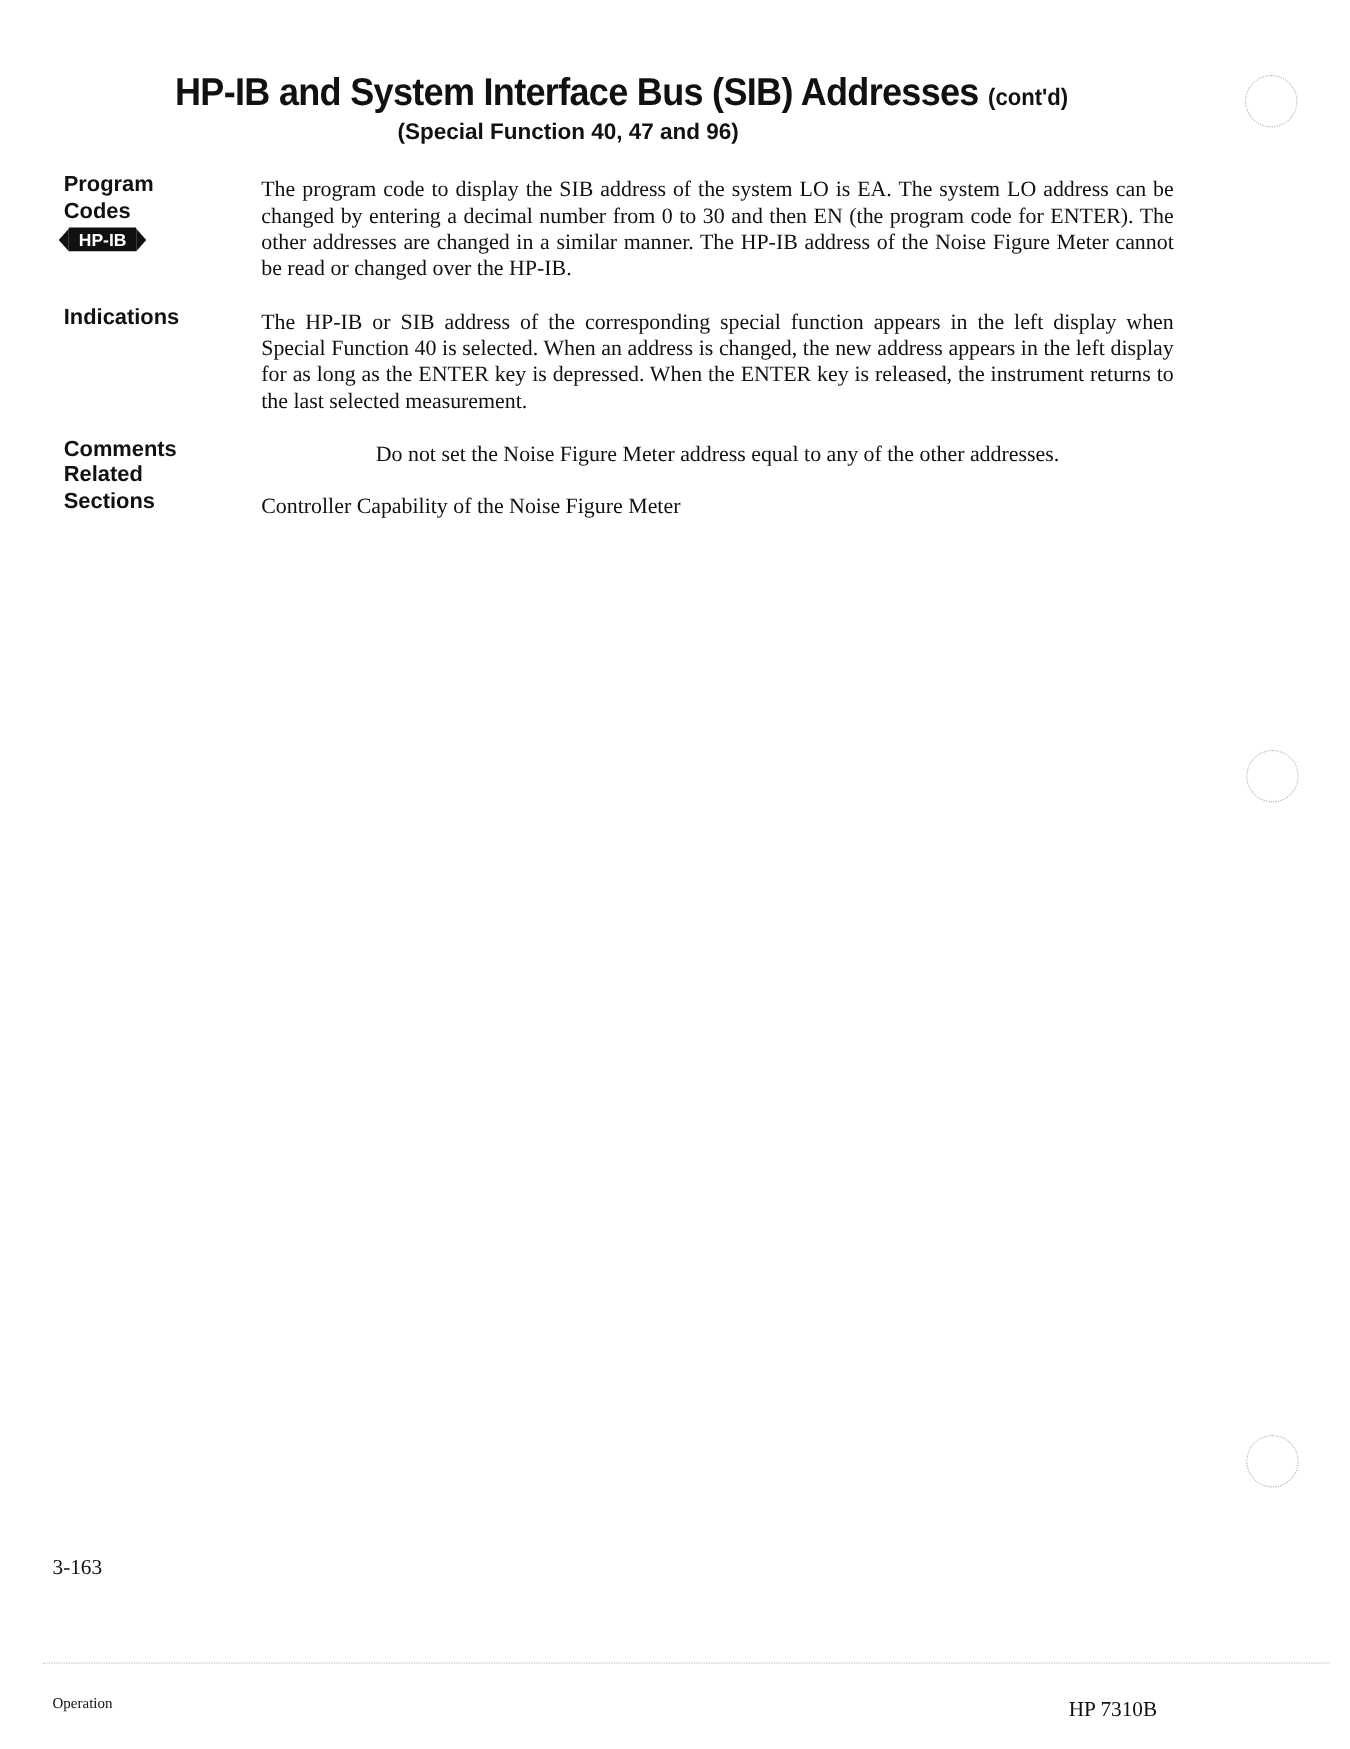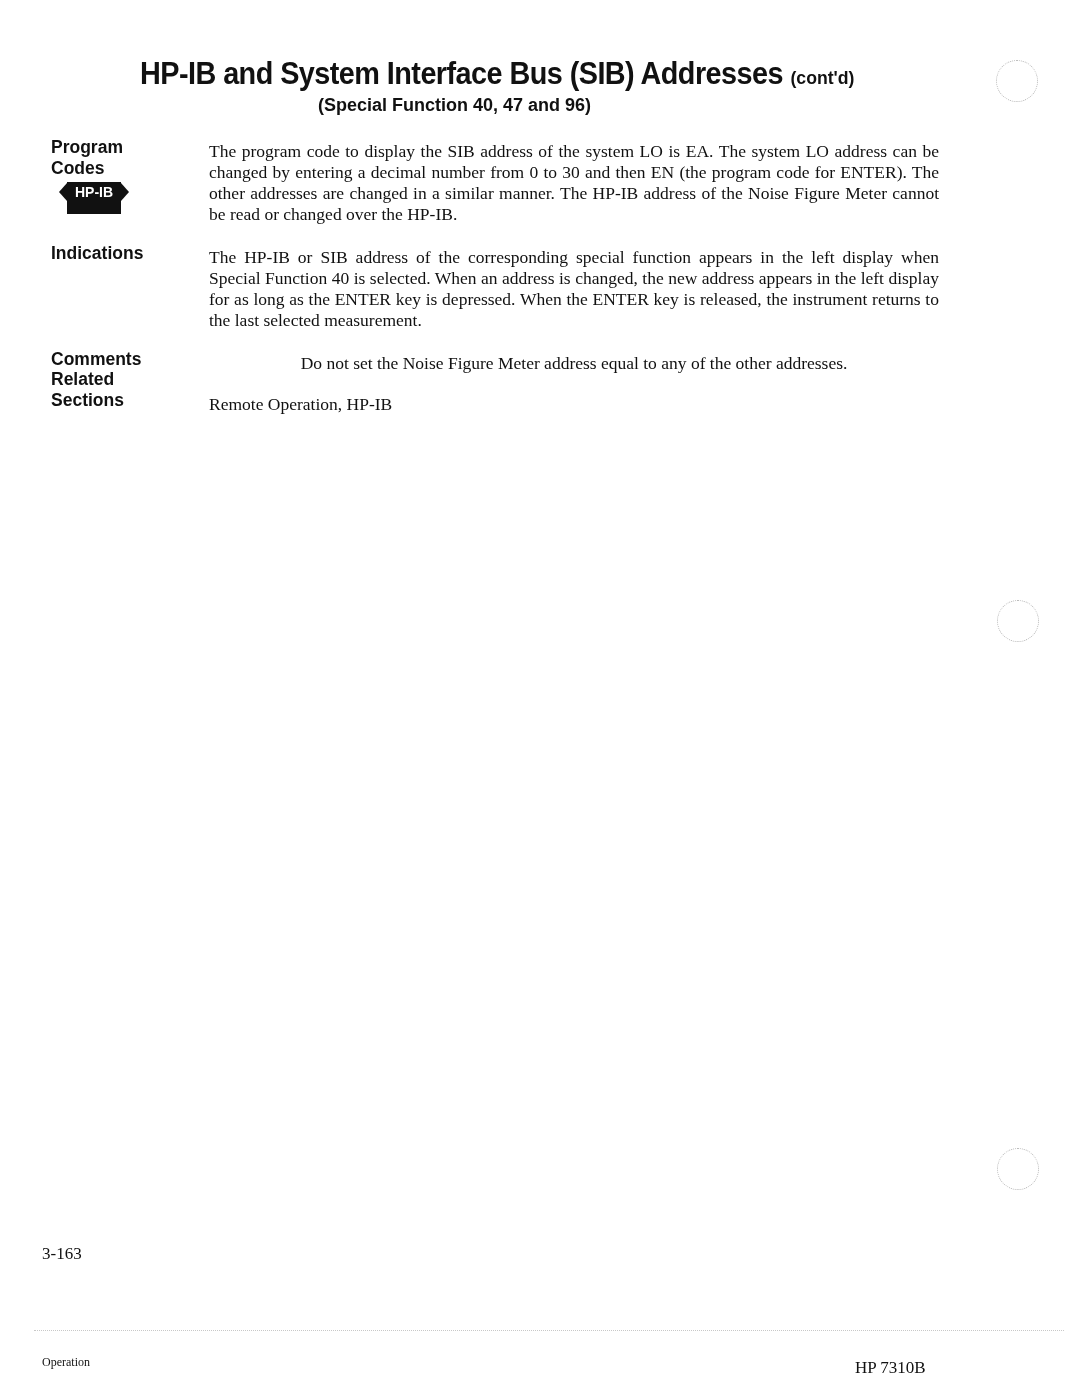--- a/index.html
+++ b/index.html
@@ -25,23 +25,23 @@
     font-size: 17.5px; line-height: 21px;
   }
   .body {
     position: absolute; left: 209px; width: 730px;
     font-family: "Liberation Serif", serif; font-size: 17.5px; line-height: 21px;
     text-align: justify;
   }
   .list-line { display: block; }
 
   .badge {
-    display: inline-block; position: relative; margin-top: 3px; margin-left: 16px;
+    display: inline-block; position: relative; margin-top: 3px; margin-left: 4px;
     background: #111; color: #fff; font-weight: bold; font-size: 14px;
-    padding: 1px 8px 13px 8px; height: 18px; line-height: 18px;
+    padding: 1px 8px 0 8px; height: 18px; line-height: 18px;
   }
   .badge::before, .badge::after {
     content: ""; position: absolute; top: 0; width: 0; height: 0;
     border-top: 9px solid transparent; border-bottom: 9px solid transparent;
   }
   .badge::before { left: -8px; border-right: 8px solid #111; top: 1px; }
   .badge::after { right: -8px; border-left: 8px solid #111; top: 1px; }
 
   .page-num {
     position: absolute; left: 42px; top: 1244px;
@@ -84,21 +84,21 @@
 <div class="body" style="top:247px;">The HP-IB or SIB address of the corresponding special function appears in the left display when Special Function 40 is selected. When an address is changed, the new address appears in the left display for as long as the ENTER key is depressed. When the ENTER key is released, the instrument returns to the last selected measurement.</div>
 
 <div class="label" style="top:349px;">Comments</div>
 <div class="body" style="top:353px; text-align:center;">Do not set the Noise Figure Meter address equal to any of the other addresses.</div>
 
 <div class="label" style="top:369px;">
   <div>Related</div>
   <div>Sections</div>
 </div>
 <div class="body" style="top:394px; text-align:left;">
-  <span class="list-line">Remote Operation, HP-IB</span>
+  <span class="list-line">Controller Capability of the Noise Figure Meter</span>
 </div>
 
 <div class="hole" style="left:996px; top:60px;"></div>
 <div class="hole" style="left:997px; top:600px;"></div>
 <div class="hole" style="left:997px; top:1148px;"></div>
 
 <div class="page-num">3-163</div>
 <div class="divider"></div>
 <div class="footer-left">Operation</div>
 <div class="footer-right">HP 7310B</div>

